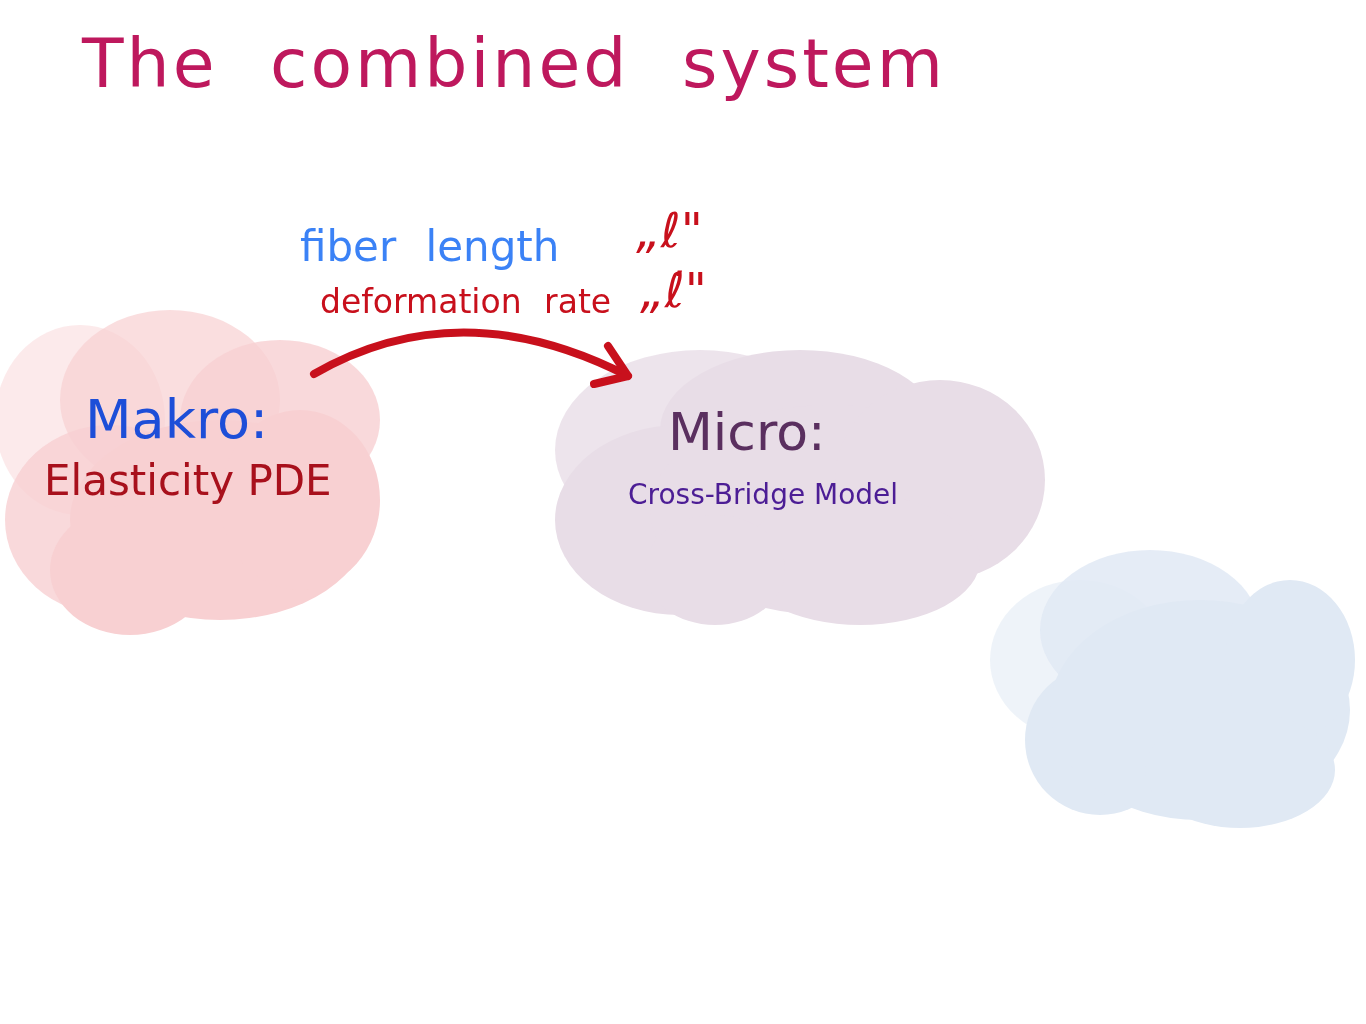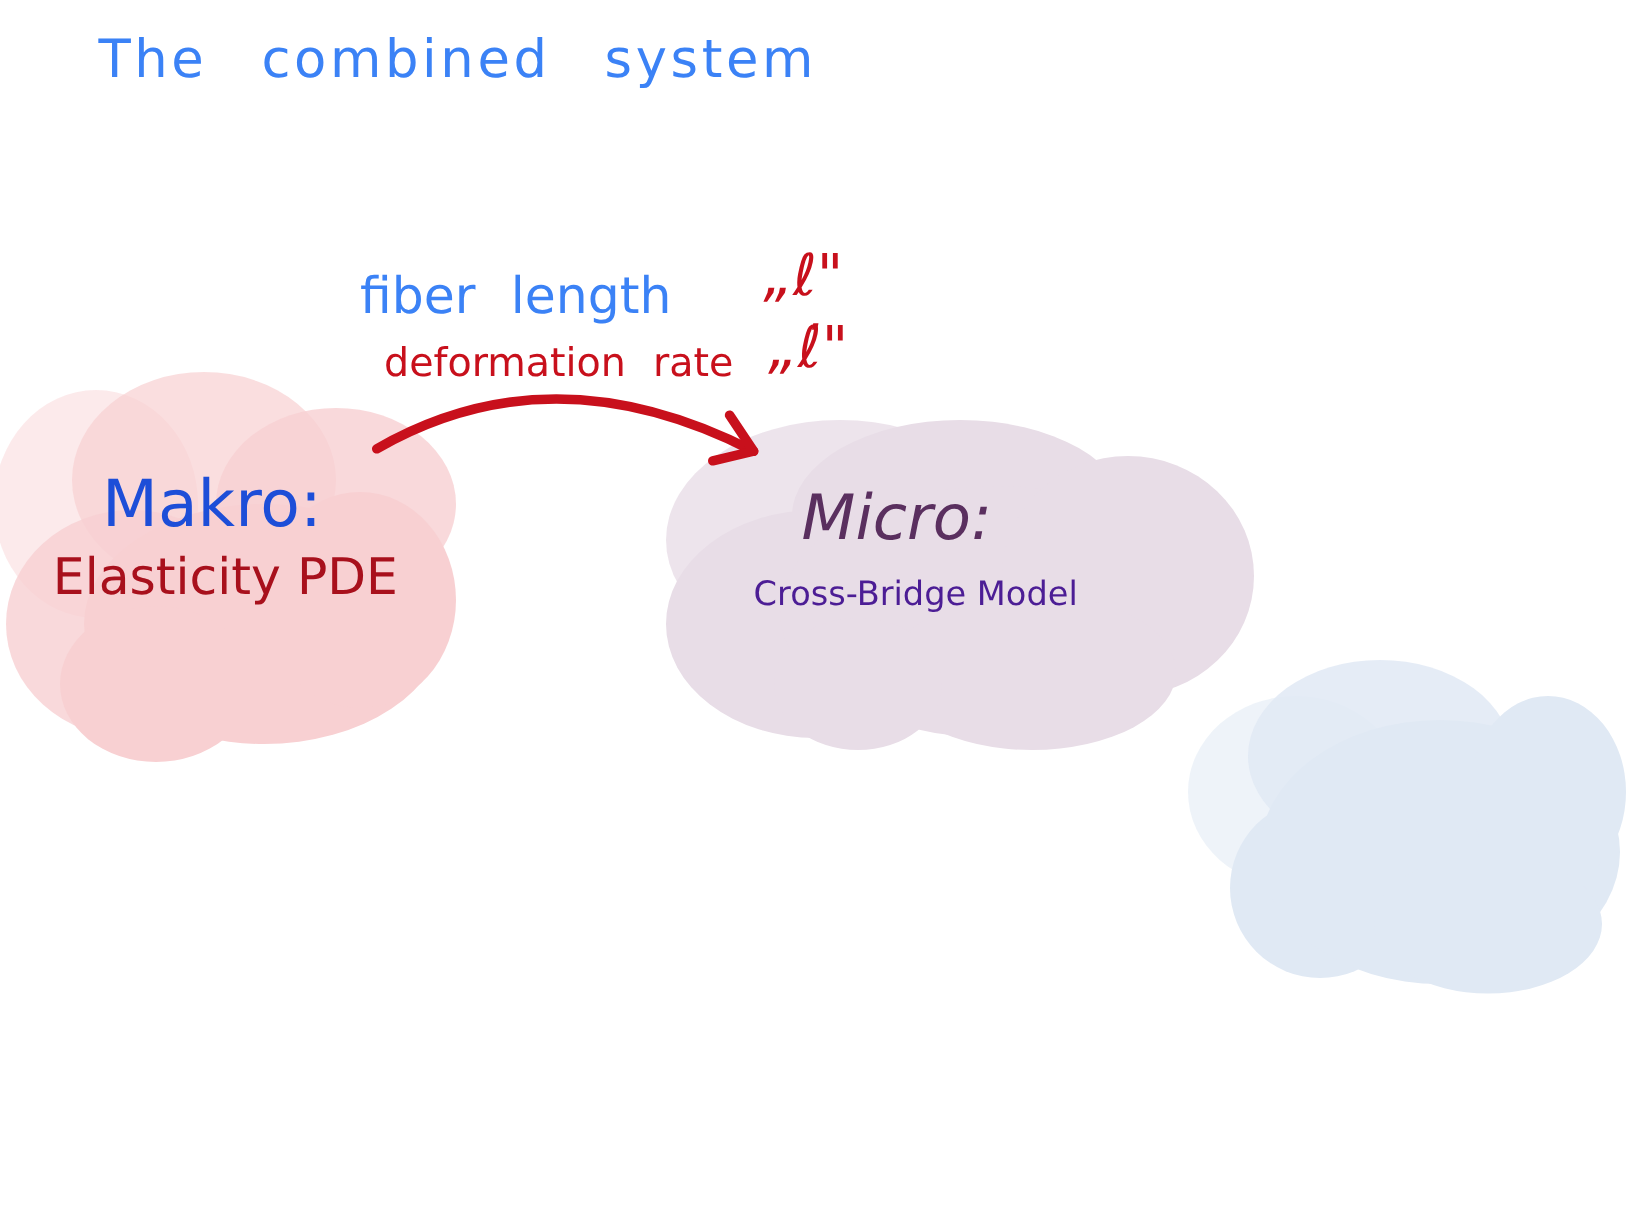--- a/index.html
+++ b/index.html
@@ -1,26 +1,26 @@
 <!DOCTYPE html>
 <html><head>
   <meta charset="utf-8">
   <style>
     html, body { margin: 0; padding: 0; background: #ffffff; }
     body { width: 1366px; height: 1024px; position: relative; overflow: hidden; }
     .hand { font-family: "DejaVu Sans", sans-serif; position: absolute; white-space: nowrap; }
-    #title { left: 82px; top: 24px; font-size: 44px; color: #3b82f6; letter-spacing: 3px; word-spacing: 28px; font-weight: normal; }
+    #title { left: 82px; top: 24px; font-size: 68px; color: #be185d; letter-spacing: 3px; word-spacing: 28px; font-weight: normal; }
     svg.bg { position: absolute; left: 0; top: 0; }
     #lbl-fiber { left: 300px; top: 222px; font-size: 42px; color: #3b82f6; word-spacing: 16px; }
     #lbl-deform { left: 288px; top: 282px; font-size: 33px; color: #c8101c; word-spacing: 12px; margin-left: 32px; }
     #sym-l { left: 636px; top: 202px; font-size: 48px; color: #c8101c; font-style: italic; }
     #sym-ldot { left: 640px; top: 262px; font-size: 48px; color: #c8101c; font-style: italic; }
     #makro-title { left: 85px; top: 388px; font-size: 54px; color: #1d4ed8; }
     #makro-sub { left: 44px; top: 456px; font-size: 42px; color: #a8101c; }
-    #micro-title { left: 668px; top: 402px; font-size: 52px; color: #5a2f5f; font-style: italic; }
+    #micro-title { left: 668px; top: 402px; font-size: 52px; color: #5a2f5f; }
     #micro-sub { left: 628px; top: 478px; font-size: 28px; color: #4c1d95; }
   </style>
 </head>
 <body>
 
 <svg class="bg" width="1366" height="1024">
 
   <g fill="#f8d0d2">
     <ellipse cx="80" cy="420" rx="85" ry="95" opacity="0.45"></ellipse>
     <ellipse cx="170" cy="400" rx="110" ry="90" opacity="0.7"></ellipse>

